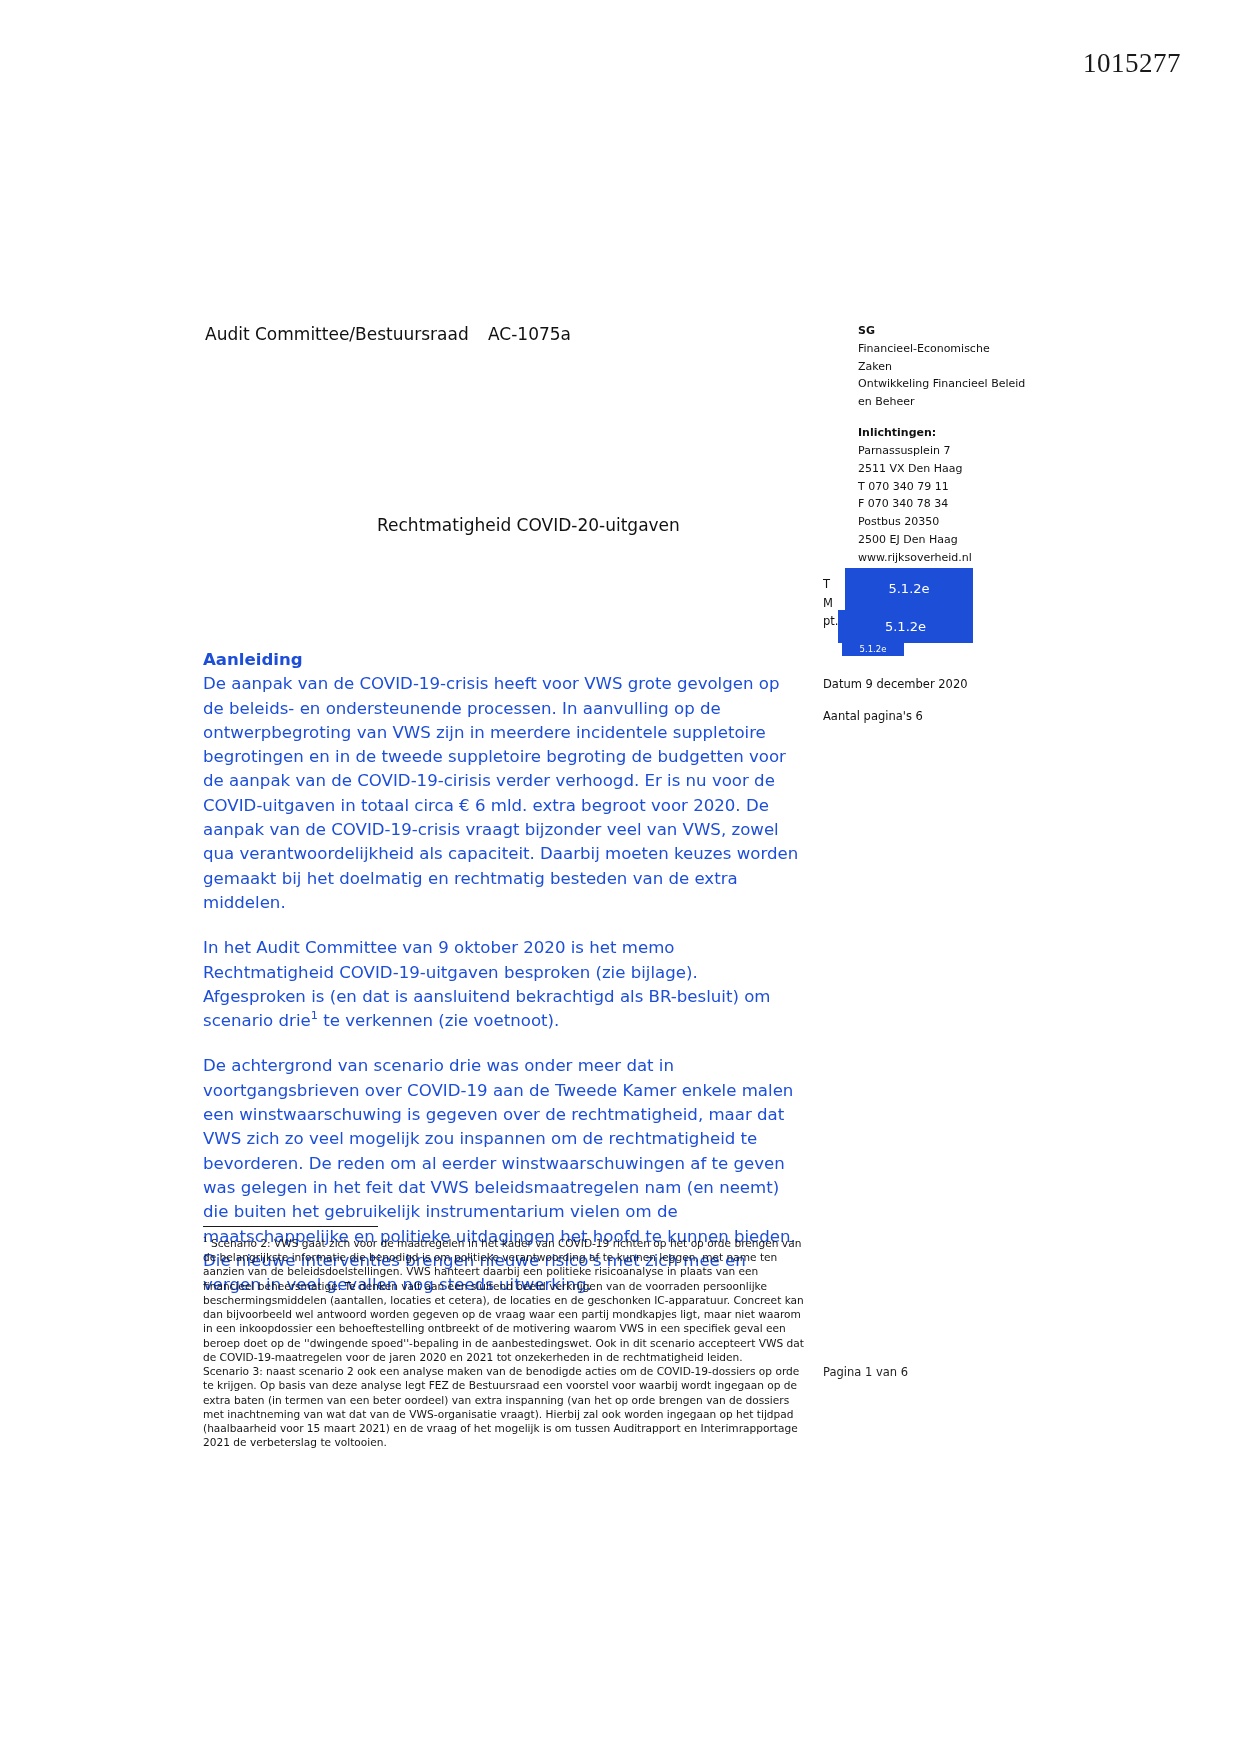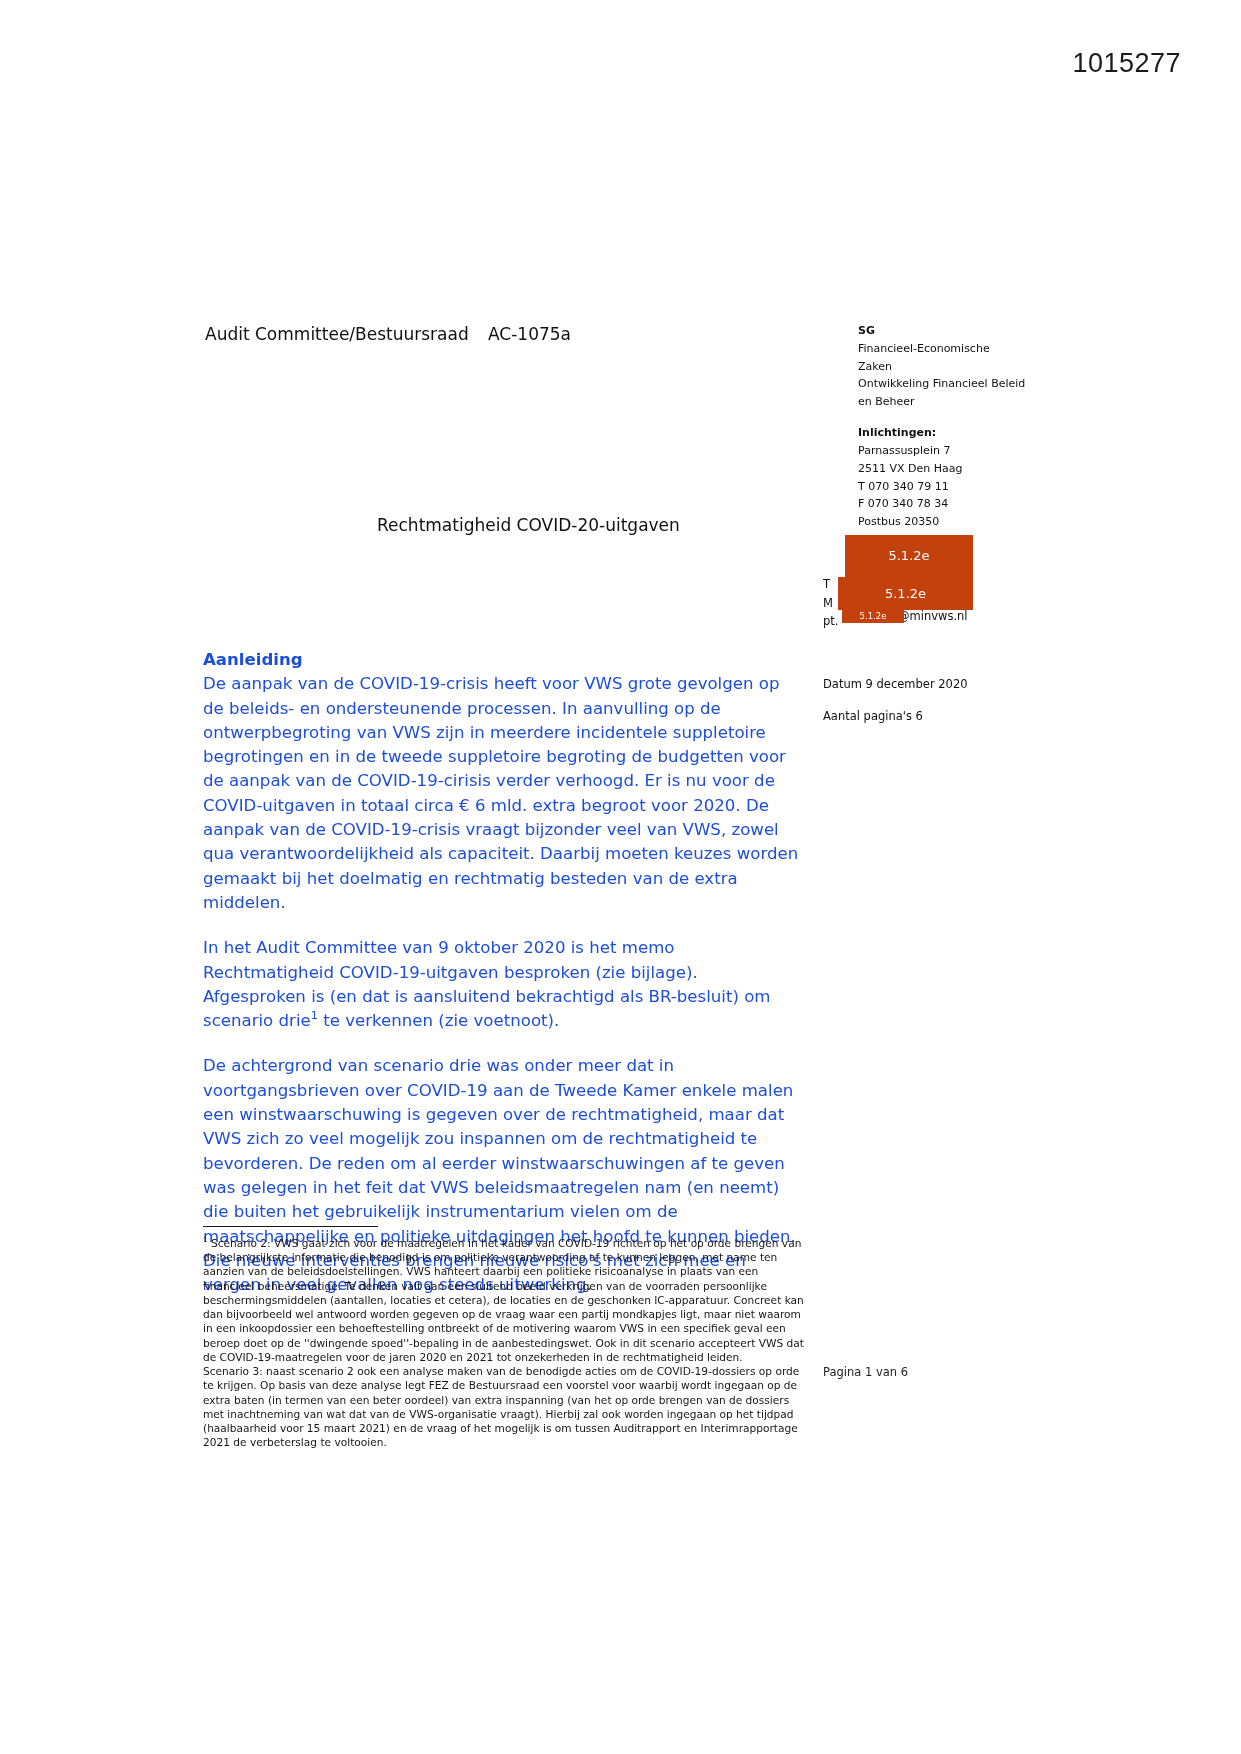--- a/index.html
+++ b/index.html
@@ -21,21 +21,21 @@
   }
 
   
   .doc-id {
     position: absolute;
     top: 48px;
     right: 60px;
     font-size: 27px;
     letter-spacing: 0.5px;
     color: #1a1a1a;
-    font-family: Liberation Sans, sans-serif;
+    font-family: Liberation Serif, serif;
   }
 
   
   .ministry {
     position: absolute;
     left: 593px;
     top: 190px;
     font-family: "Liberation Serif", serif;
     font-size: 19.5px;
     line-height: 1.45;
@@ -89,26 +89,27 @@
   .sidebar .blk { margin-bottom: 13px; }
   .sidebar .blk:last-child { margin-bottom: 0; }
   .sidebar .lbl {
     font-weight: bold;
     display: block;
   }
   .sidebar .ln { display: block; }
 
   
   .redact {
-    background: #c2410c;
+    background: #1d4ed8;
     color: #ffffff;
     display: inline-block;
     text-align: center;
     font-size: 11.5px;
     line-height: 1;
+    margin-top: 33px;
   }
   .redact-big {
     position: absolute;
     left: 845px;
     top: 535px;
     width: 128px;
     height: 42px;
     line-height: 42px;
     font-size: 13px;
   }

